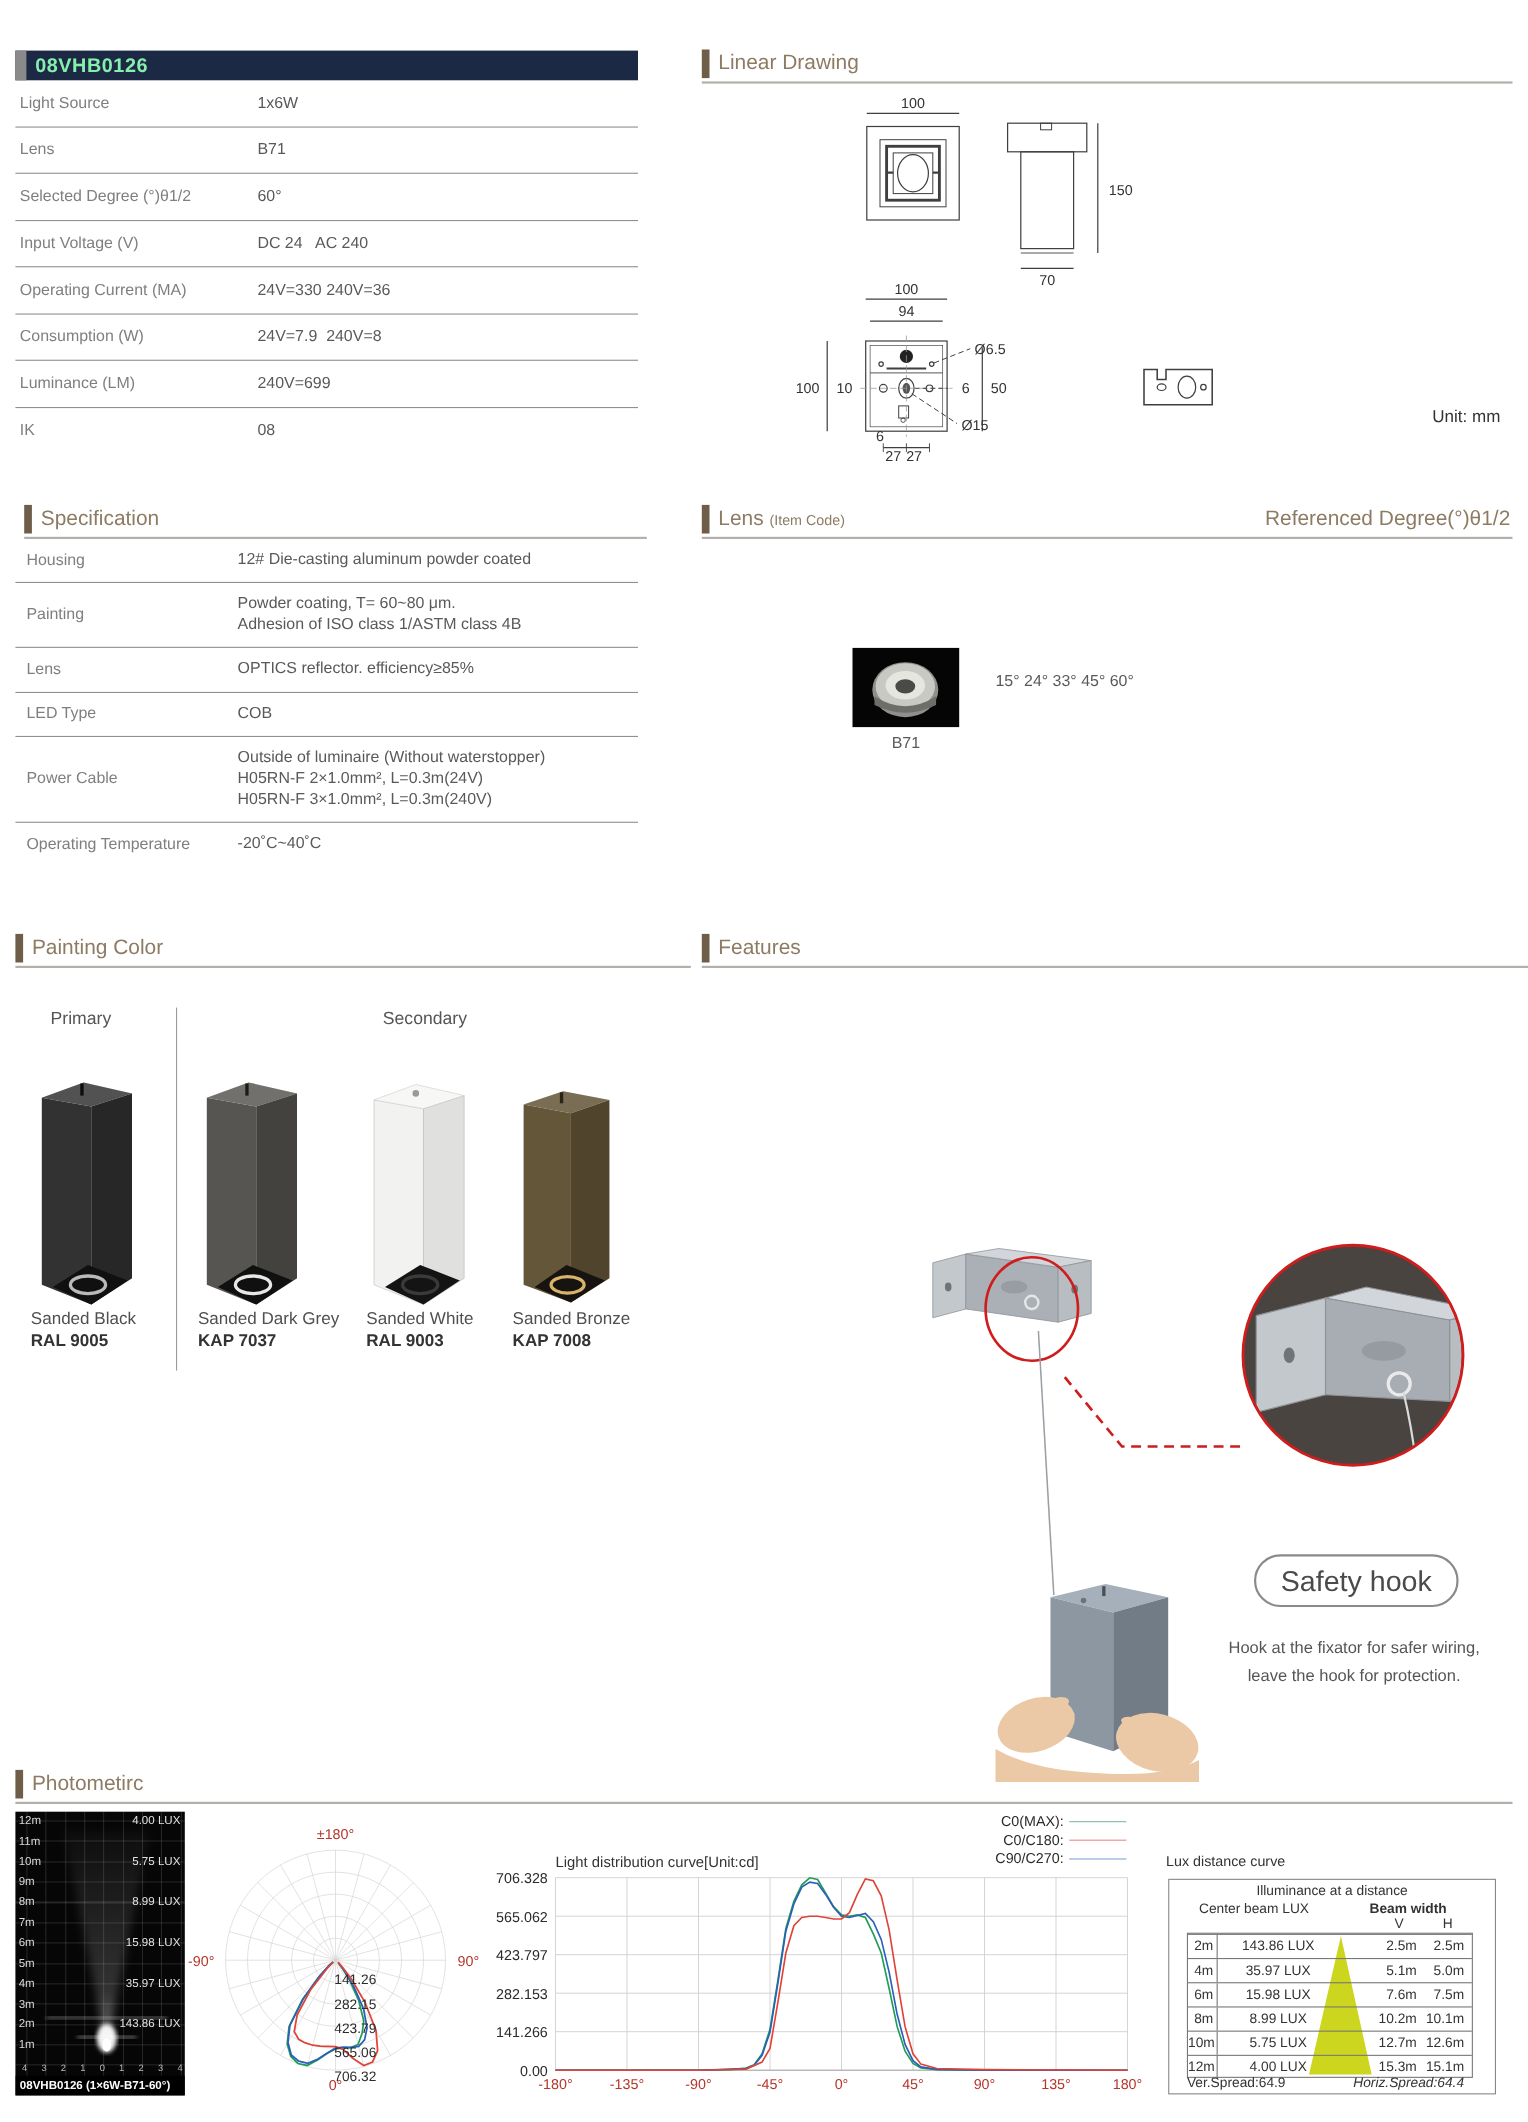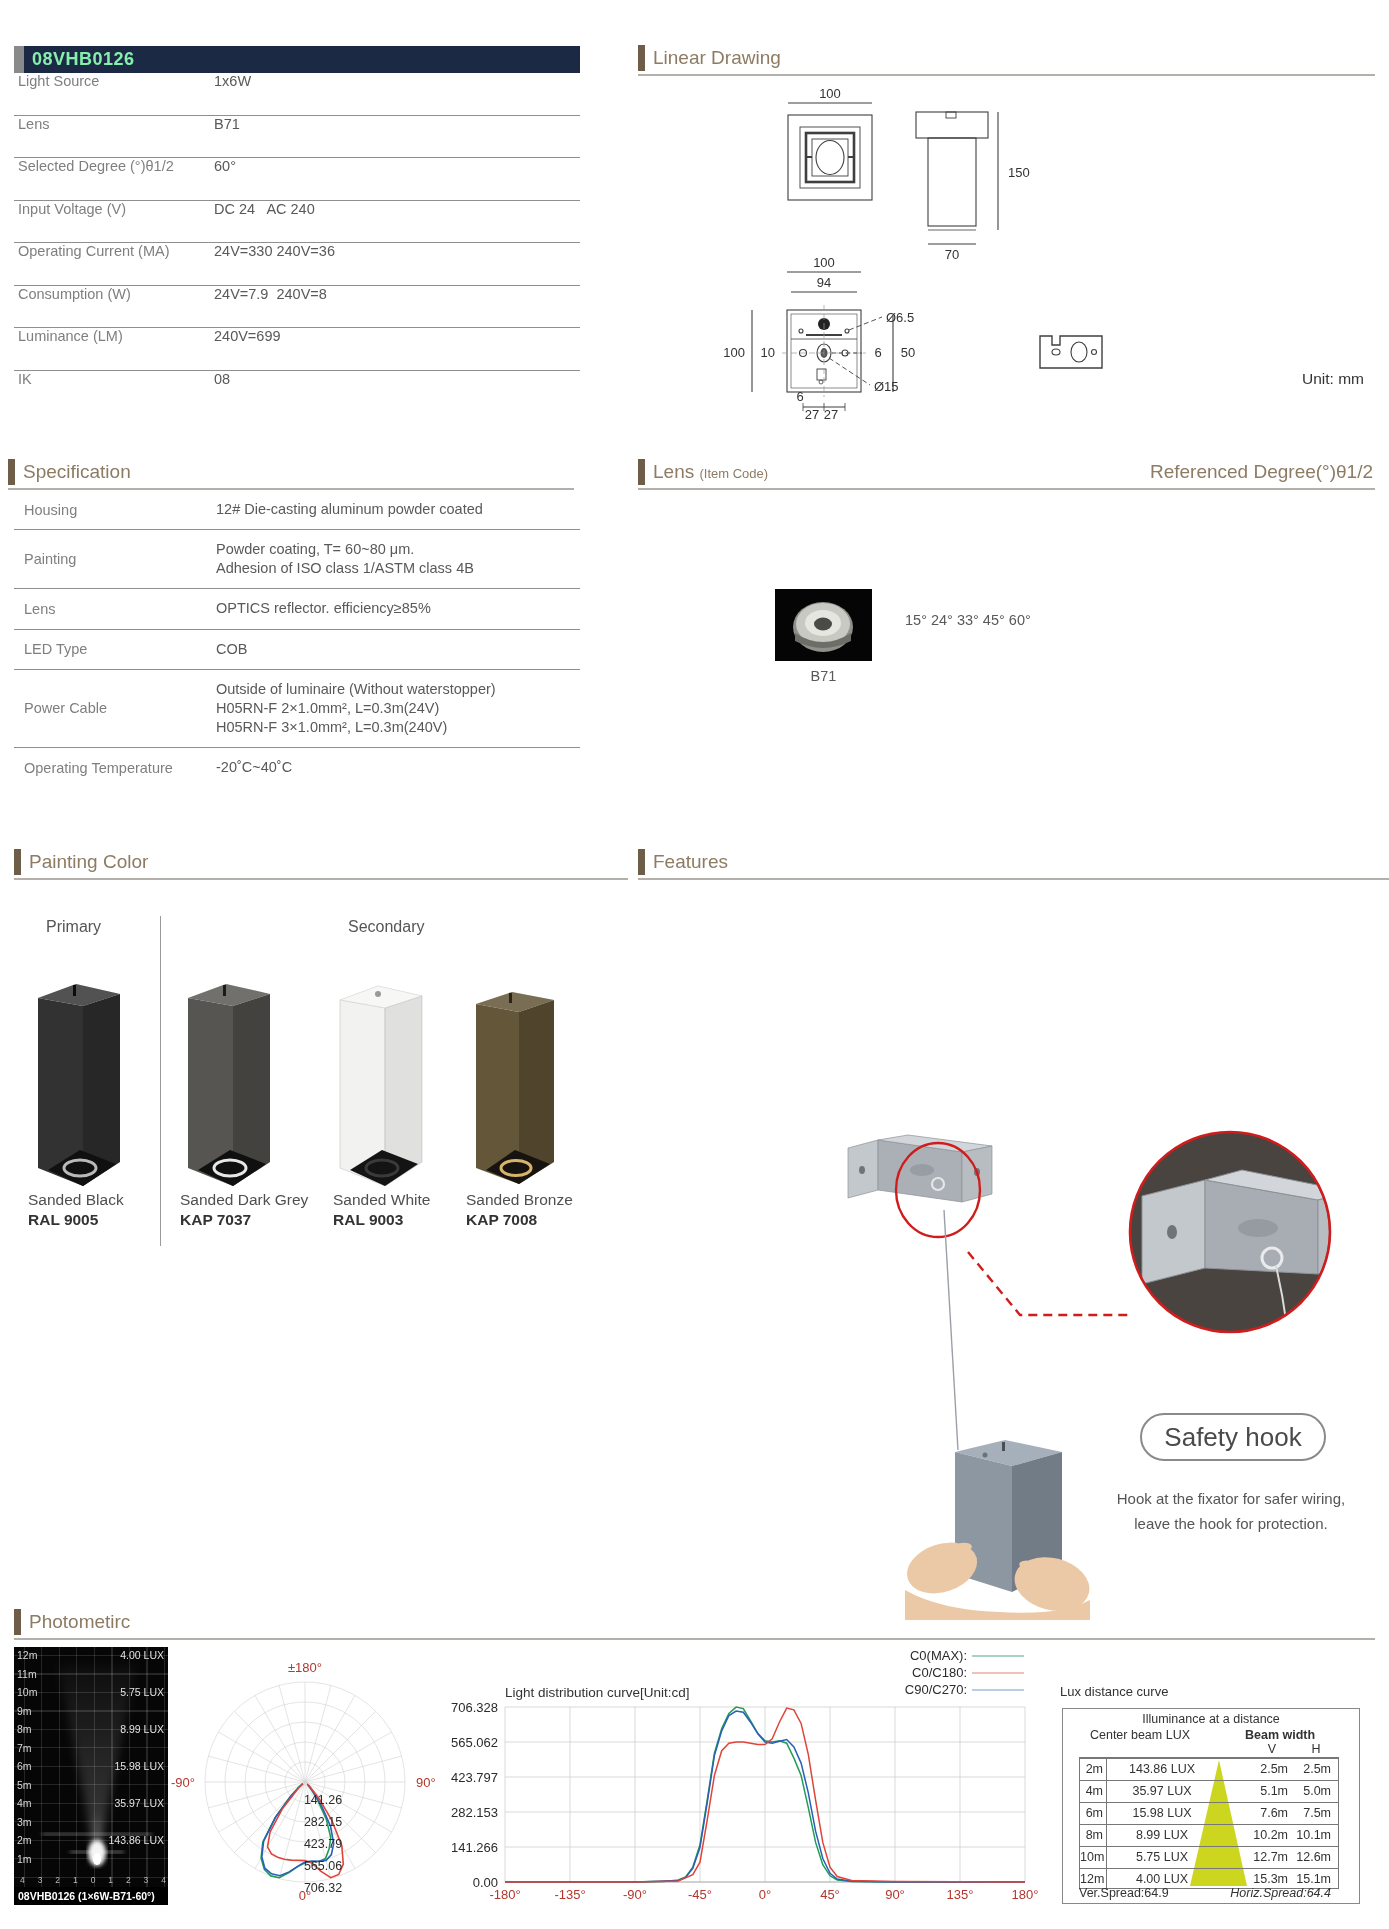--- a/index.html
+++ b/index.html
@@ -14,21 +14,21 @@
   .sec-head .sub{font-size:13px;color:#8d7b63;}
   .sec-head .right{position:absolute;right:2px;top:3px;font-size:19px;color:#8d7b63;}
 
   
   .prod-head{position:absolute;left:14px;top:46px;width:566px;height:27px;background:#1c2944;}
   .prod-head .gbar{position:absolute;left:0;top:0;width:10px;height:27px;background:#8a8a8a;}
   .prod-head .code{position:absolute;left:18px;top:3px;font-size:18px;font-weight:bold;color:#86efac;letter-spacing:.5px;}
 
   
   .qtable{position:absolute;left:14px;top:73px;width:566px;}
-  .qrow{display:flex;height:41.5px;border-bottom:1px solid #8f8f8f;}
+  .qrow{display:flex;align-items:center;height:41.5px;border-bottom:1px solid #8f8f8f;gap:20px;}
   .qrow:last-child{border-bottom:none;}
   .qlabel{width:196px;padding-left:4px;font-size:14.5px;color:#7f7f7f;}
   .qvalue{flex:1;font-size:14.5px;color:#595959;white-space:pre-wrap;}
 
   
   .stable{position:absolute;left:14px;top:490px;width:566px;}
   .srow{display:flex;align-items:center;border-bottom:1px solid #8f8f8f;padding:10px 0;}
   .srow:last-child{border-bottom:none;}
   .slabel{width:192px;padding-left:10px;font-size:14.5px;color:#7f7f7f;}
   .svalue{flex:1;font-size:14.5px;color:#595959;white-space:pre-line;line-height:1.32;}
@@ -193,21 +193,21 @@
       <text x="908" y="357">50</text>
       <text x="886" y="322" text-anchor="start">Ø6.5</text>
       <text x="874" y="391" text-anchor="start">Ø15</text>
       <text x="800" y="401">6</text>
       <text x="812" y="419">27</text>
       <text x="831" y="419">27</text>
     </g>
     <text x="1302" y="384" font-size="15.5" fill="#333">Unit: mm</text>
   </svg>
 
-  <div class="sec-head" style="left:8px;top:458px;width:566px;">
+  <div class="sec-head" style="left:22px;top:458px;width:566px;">
     <span class="bar"></span>
     <span class="t">Specification</span>
   </div>
 
   <div class="stable">
     <div class="srow">
         <div class="slabel">Housing</div>
         <div class="svalue">12# Die-casting aluminum powder coated</div>
       </div>
     <div class="srow">

